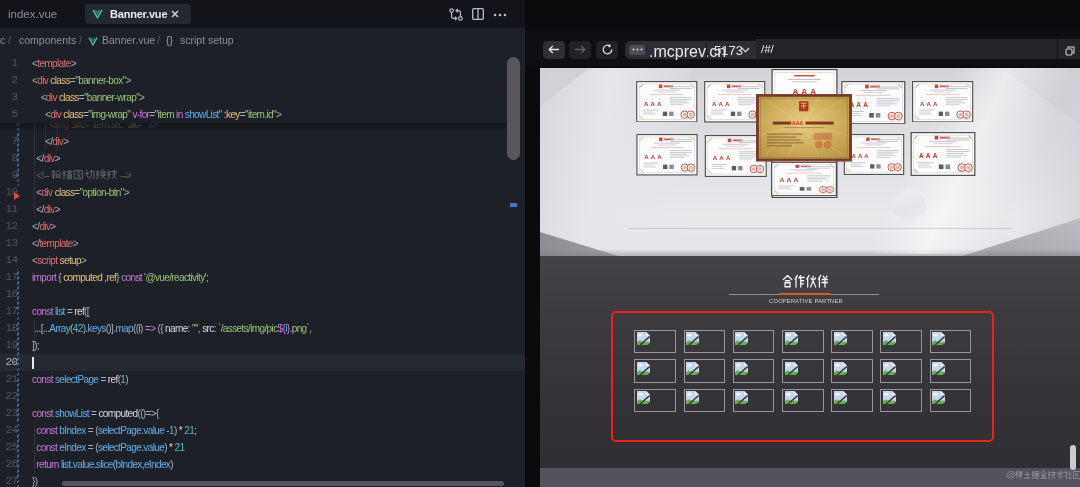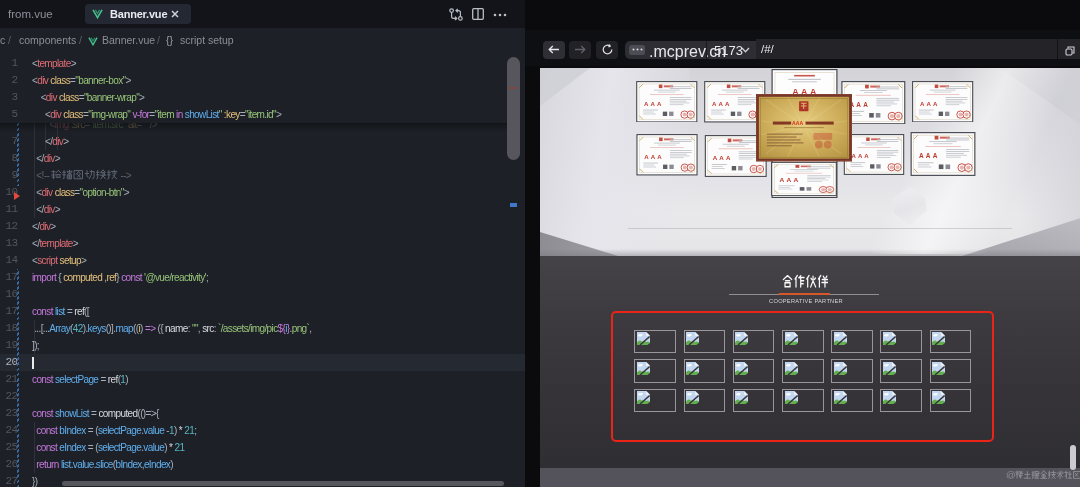--- a/index.html
+++ b/index.html
@@ -127,21 +127,21 @@
       <div class="cl" style="left:32px;top:89px;"><span class="pc">    &lt;</span><span class="tg">div</span><span class="pc"> </span><span class="at">class</span><span class="pc">=</span><span class="st">"banner-wrap"</span><span class="pc">&gt;</span></div>
     <div class="gut" style="top:106px;">5</div>
       <div class="cl" style="left:32px;top:106px;"><span class="pc">      &lt;</span><span class="tg">div</span><span class="pc"> </span><span class="at">class</span><span class="pc">=</span><span class="st">"img-wrap"</span><span class="pc"> </span><span class="kw">v-for</span><span class="pc">=</span><span class="st">"item</span><span class="pc"> </span><span class="kw">in</span><span class="pc"> </span><span class="fb">showList</span><span class="st">"</span><span class="pc"> </span><span class="at">:key</span><span class="pc">=</span><span class="st">"item.id"</span><span class="pc">&gt;</span></div>
 
     <div class="abs" style="left:507px;top:57px;width:13px;height:103px;background:#56565c;border-radius:6.5px;"></div>
     <div class="abs" style="left:508px;top:87px;width:10px;height:2px;background:#7a4a44;"></div>
     <div class="abs" style="left:510px;top:203px;width:7px;height:4px;background:#3f77c9;"></div>
     <div class="abs" style="left:62px;top:481px;width:442px;height:5px;background:#55575c;border-radius:2.5px;"></div>
   </div>
   <div id="tabbar">
-    <div class="abs" style="left:8px;top:7.5px;font-size:11.5px;color:#8b909a;">from.vue</div>
+    <div class="abs" style="left:8px;top:7.5px;font-size:11.5px;color:#8b909a;">index.vue</div>
     <div id="activetab"></div>
     <svg class="abs" style="left:92px;top:9px;" width="11" height="10" viewBox="0 0 11 10">
         <path d="M1 .8 L5.5 8.6 L10 .8" fill="none" stroke="#46c08a" stroke-width="1.6"></path>
         <path d="M3.4 .8 L5.5 4.4 L7.6 .8" fill="none" stroke="#2e8f6d" stroke-width="1.3"></path>
       </svg>
     <div class="abs" style="left:110px;top:7.5px;font-size:11px;font-weight:bold;letter-spacing:-.2px;color:#e9ebf0;">Banner.vue</div>
     <svg class="abs" style="left:171px;top:10px;" width="8" height="8" viewBox="0 0 8 8">
         <path d="M1 1 L7 7 M7 1 L1 7" stroke="#ccd1d9" stroke-width="1.5"></path>
       </svg>
     <svg class="abs" style="left:449px;top:8px;" width="14" height="13" viewBox="0 0 14 13">

